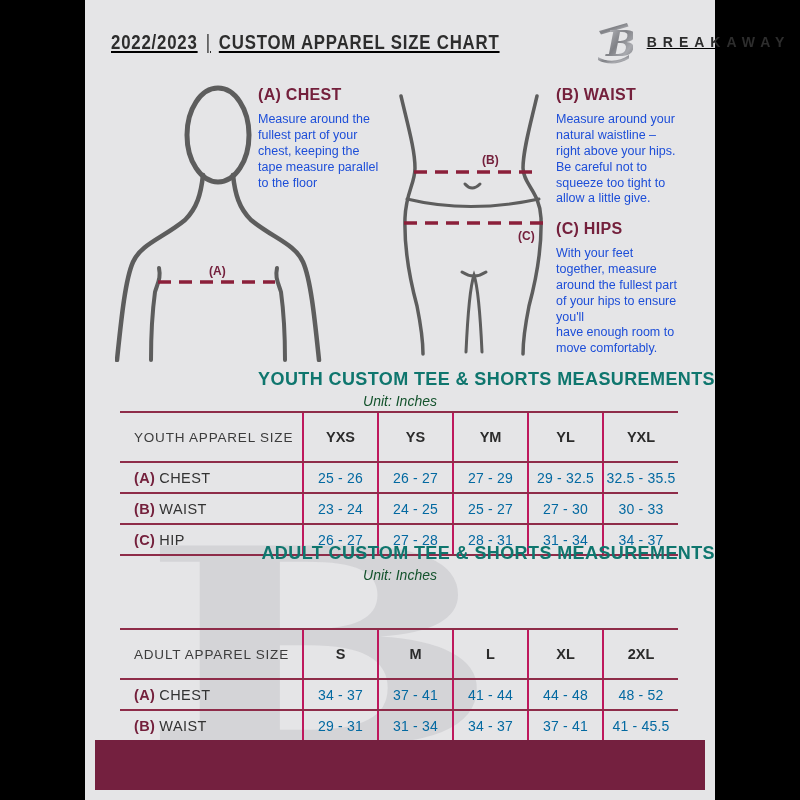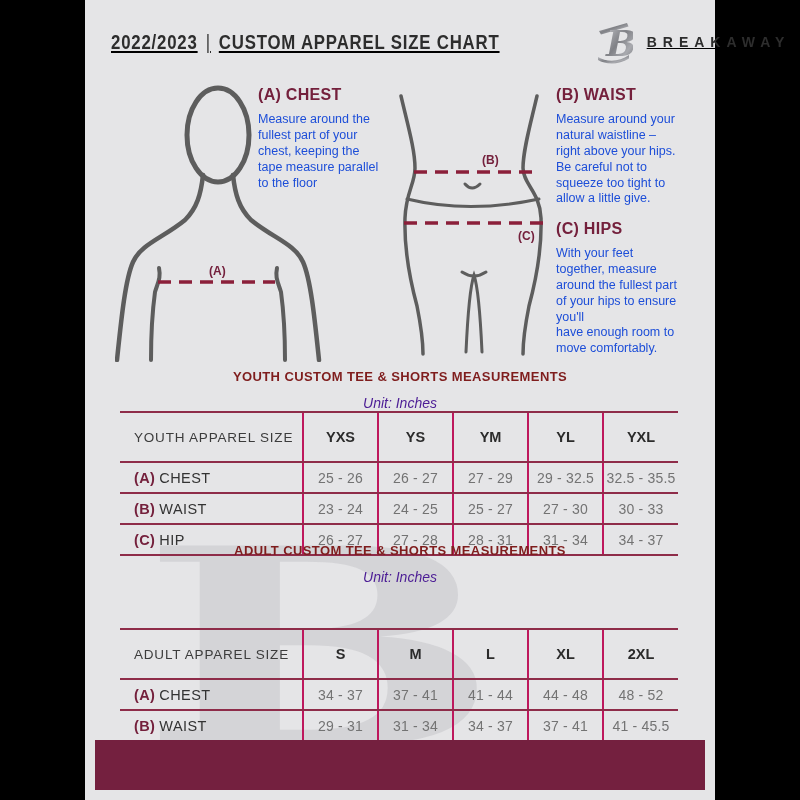--- a/index.html
+++ b/index.html
@@ -72,30 +72,31 @@
     font-family: "Liberation Sans", sans-serif;
     font-size: 12px;
     font-weight: 700;
     fill: #74203c;
   }
   
   .section-title { position: absolute; left: 0; width: 100%; text-align: center; z-index: 2; }
   #youth-title { top: 369px; }
   #adult-title { top: 543px; }
   .section-title .t {
-    font-size: 13px;
-    font-weight: 700;
-    color: #7f1d1d;
+    font-size: 18px;
+    font-weight: 700;
+    color: #0f766e;
     letter-spacing: 0.4px;
+    text-align: right;
   }
   .section-title .u {
     font-size: 14px;
     font-style: italic;
-    color: #4c1d95;
-    margin-top: 11px;
+    color: #14532d;
+    margin-top: 3px;
   }
   
   .size-table {
     position: absolute;
     left: 35px;
     width: 558px;
     border-collapse: collapse;
     table-layout: fixed;
     background: transparent;
     z-index: 2;
@@ -129,21 +130,21 @@
   .size-table .row-label {
     text-align: left;
     padding-left: 14px;
     font-size: 14.5px;
     color: #333;
     letter-spacing: 0.4px;
   }
   .size-table .row-label b { color: #74203c; font-weight: 700; margin-right: 4px; }
   .size-table .value-cell {
     font-size: 14px;
-    color: #737373;
+    color: #0369a1;
     letter-spacing: 0.2px;
   }
   
   .watermark {
     position: absolute;
     left: 55px; top: 512px;
     z-index: 0;
     font-family: "DejaVu Serif", serif;
     font-weight: 700;
     font-size: 275px;

